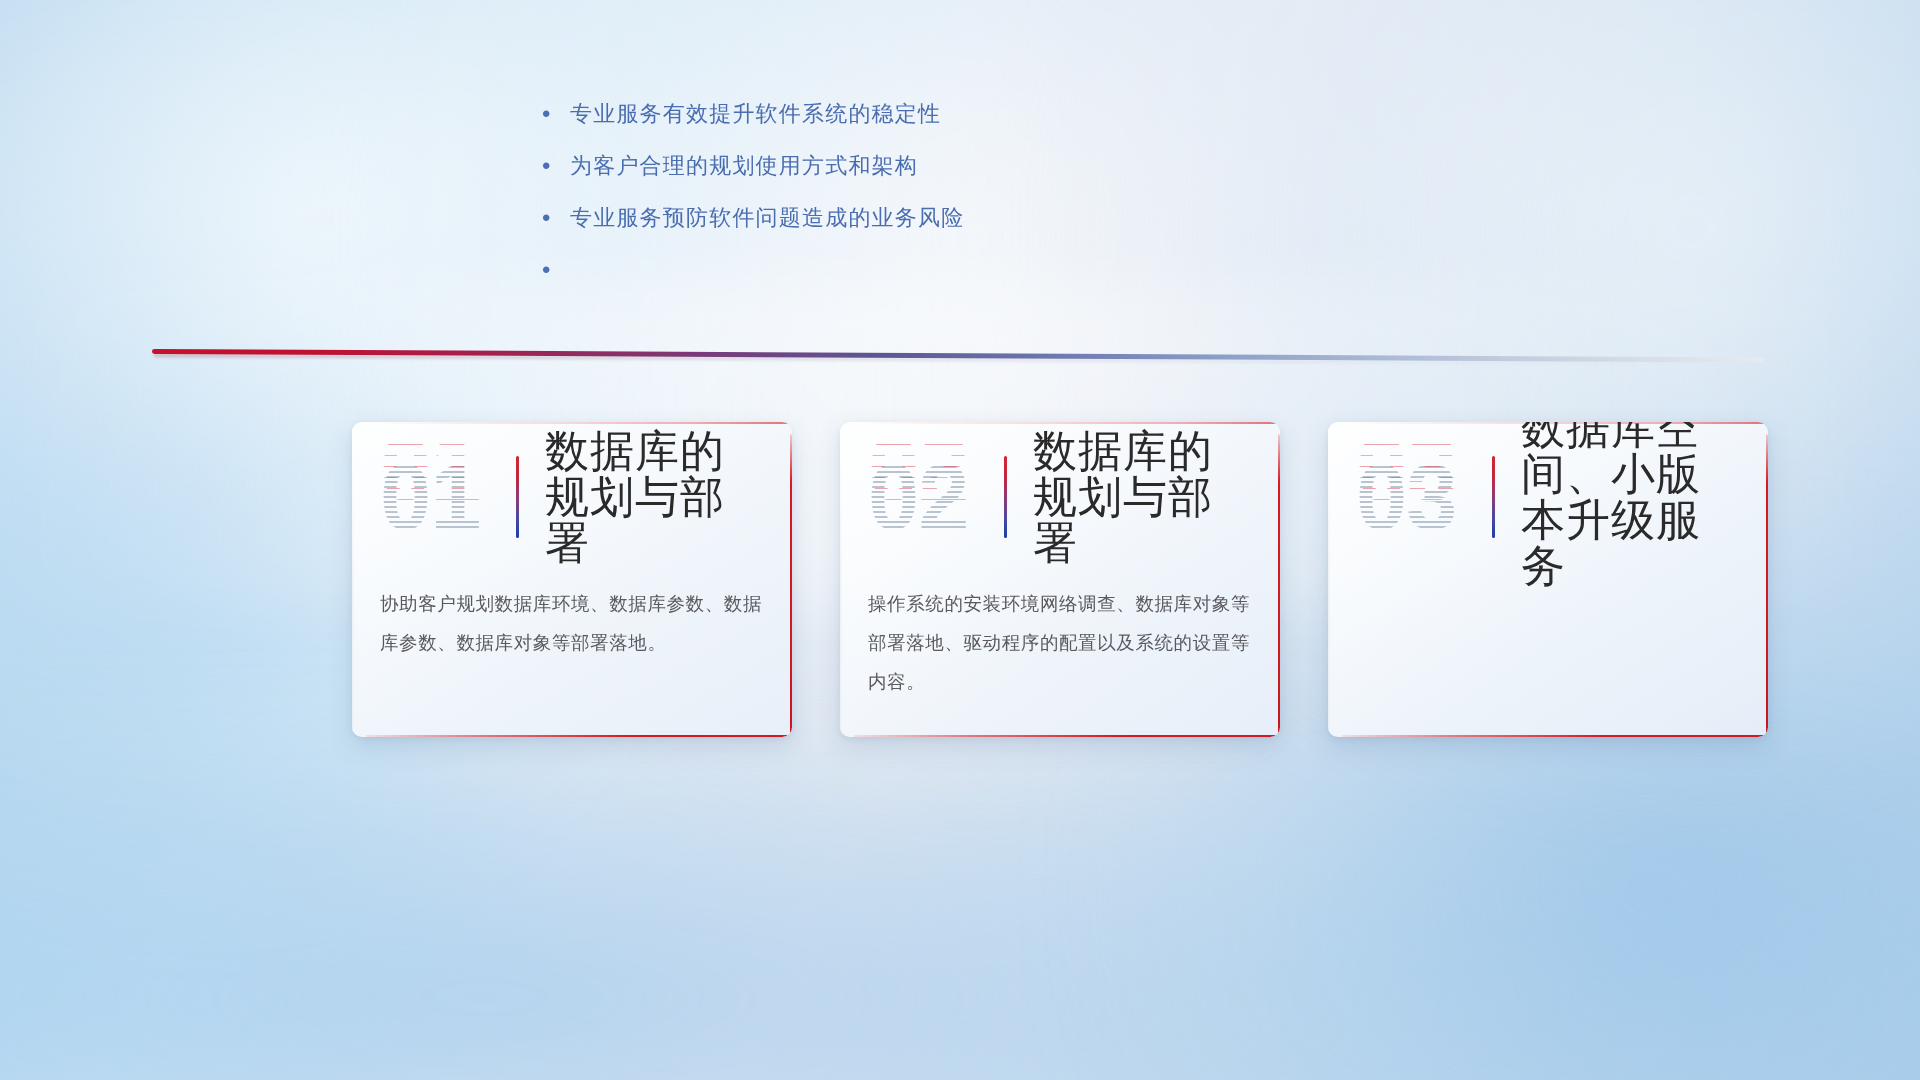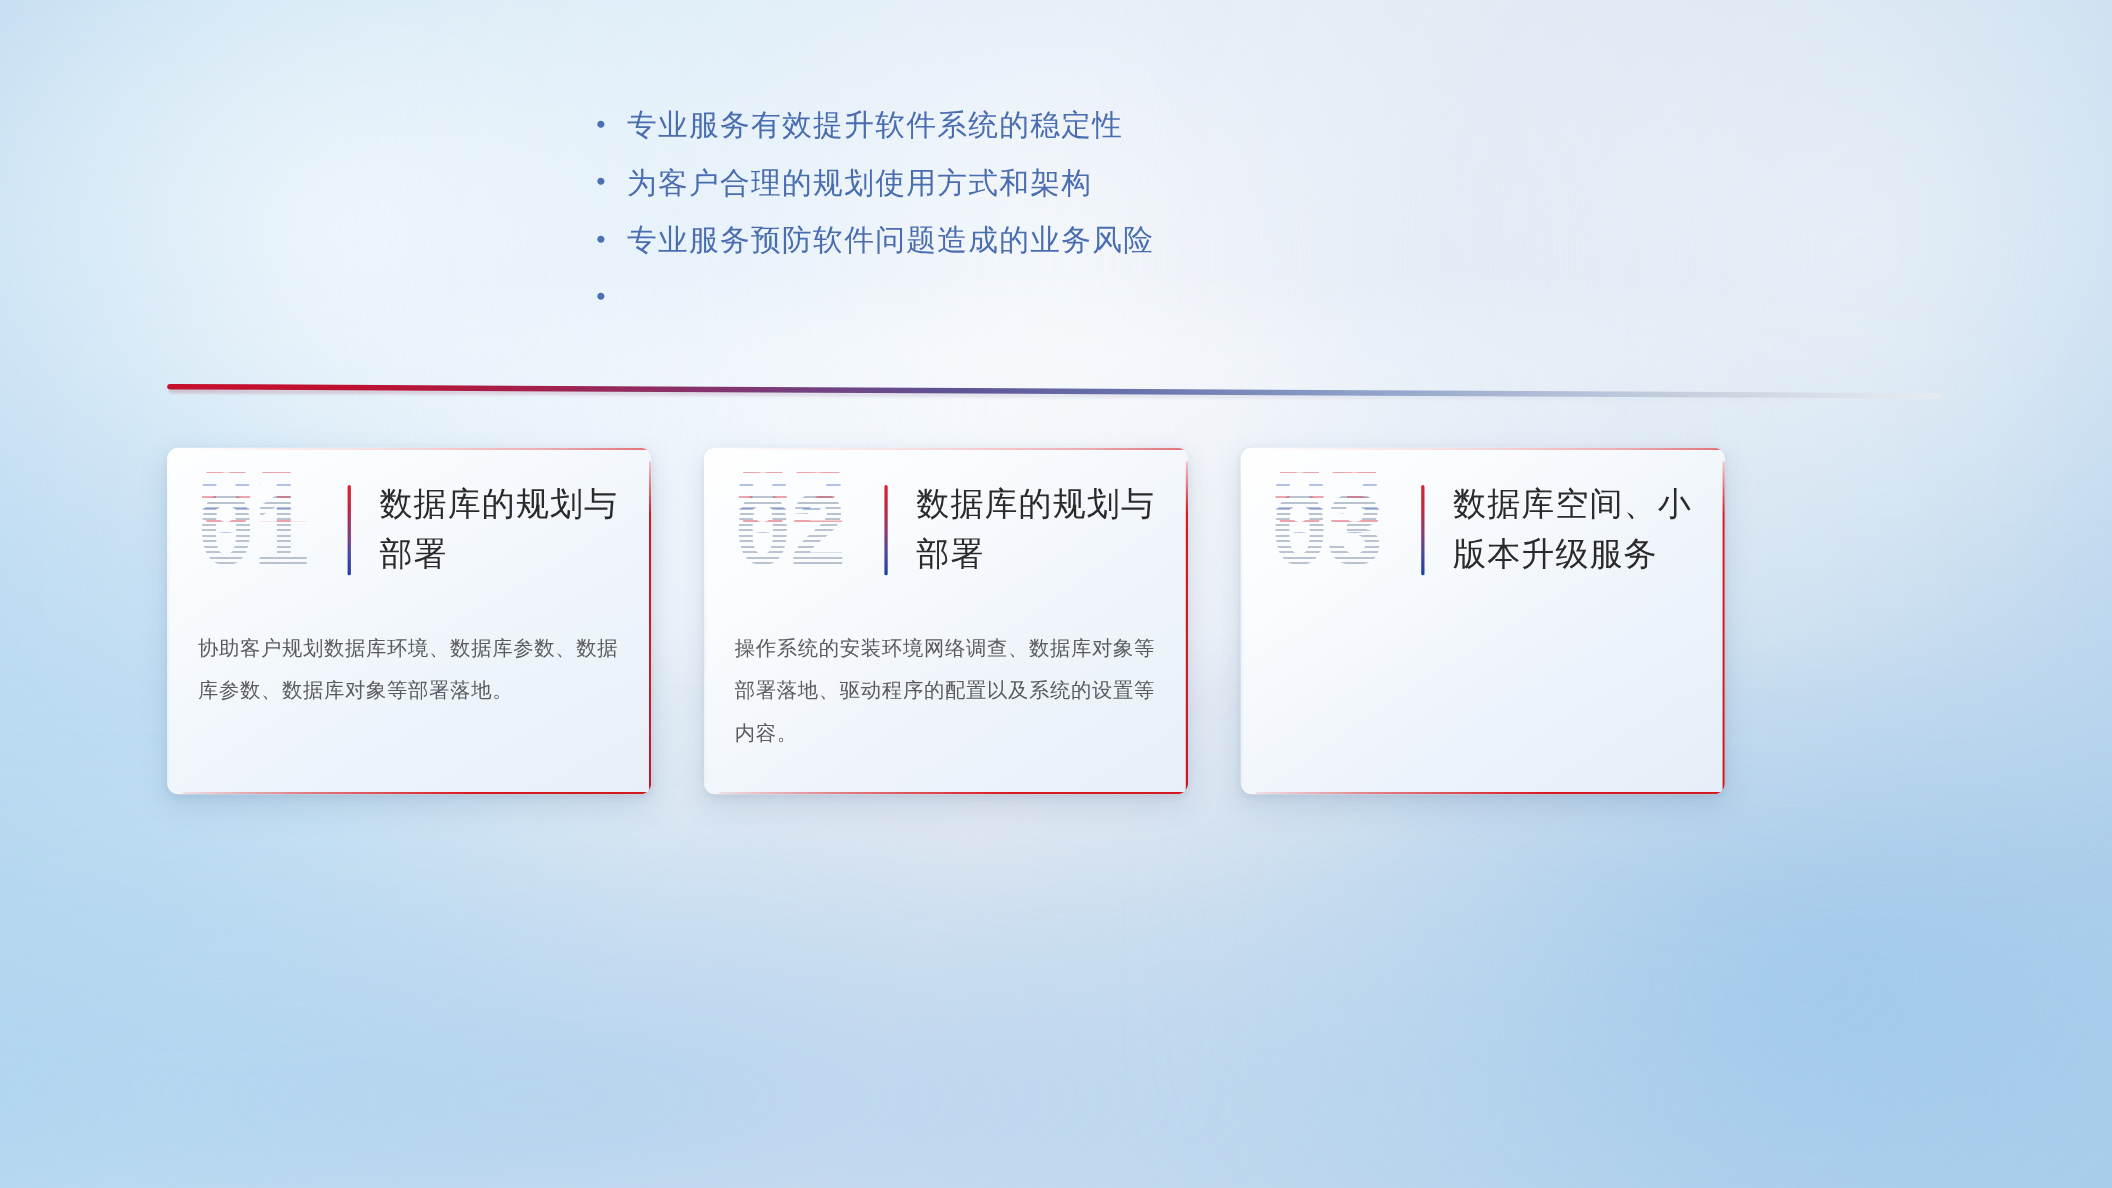--- a/index.html
+++ b/index.html
@@ -69,21 +69,21 @@
   .bullet-row{
     display:flex; align-items:flex-start;
     height:52px;
   }
   .bullet-dot{
     width:34px; flex:0 0 34px;
     color:#4a6fb5; font-size:24px; line-height:52px;
     text-align:left; padding-left:6px;
   }
   .bullet-text{
-    font-size:27px; line-height:52px;
+    font-size:22px; line-height:52px;
     color:#4a6db0; letter-spacing:1.2px; font-weight:400;
     white-space:nowrap;
     text-align:center;
   }
 
   
   #divider{
     position:absolute; left:152px; top:349px; width:1612px; height:7px;
     transform:rotate(0.30deg); transform-origin:left center;
   }
@@ -96,23 +96,23 @@
     border-radius:3px;
   }
   .div-shadow{
     position:absolute; left:2px; top:5px; width:99.6%; height:3px;
     background:linear-gradient(90deg, rgba(150,40,60,.28) 0%, rgba(110,90,140,.20) 40%, rgba(160,175,200,.12) 75%, rgba(200,210,220,0) 100%);
     filter:blur(1.6px);
   }
 
   
   #cards{
-    position:absolute; left:152px; top:407px;
+    position:absolute; left:152px; top:422px;
     width:1616px; height:320px;
-    display:flex; gap:48px;
+    display:flex; gap:48px;justify-content:flex-end;
   }
   .card{
     position:relative;
     width:440px; height:315px;
     border-radius:10px;
     background:linear-gradient(145deg,
       rgba(255,255,255,.97) 0%,
       rgba(250,252,254,.95) 28%,
       rgba(240,245,251,.93) 62%,
       rgba(233,240,249,.92) 100%);
@@ -177,21 +177,21 @@
     background-clip:text;
     pointer-events:none;
   }
   .vbar{
     width:3px; height:82px; flex:0 0 3px;
     margin:0 26px 0 10px;
     background:linear-gradient(180deg, #d8232f 0%, #c02840 26%, #8c3a76 52%, #4a49a0 76%, #1c3fa8 100%);
     border-radius:2px;
   }
   .card-title{
-    font-size:30px; line-height:46px;
+    font-size:44px; line-height:46px;
     color:#2a2a2a; font-weight:400; letter-spacing:1px;
   }
   .card-desc{
     padding:0 28px 0 28px;
     margin-top:12px;
     font-size:18.5px; line-height:39px;
     color:#5a5a5e; letter-spacing:.6px;
   }
 </style>
 </head>

